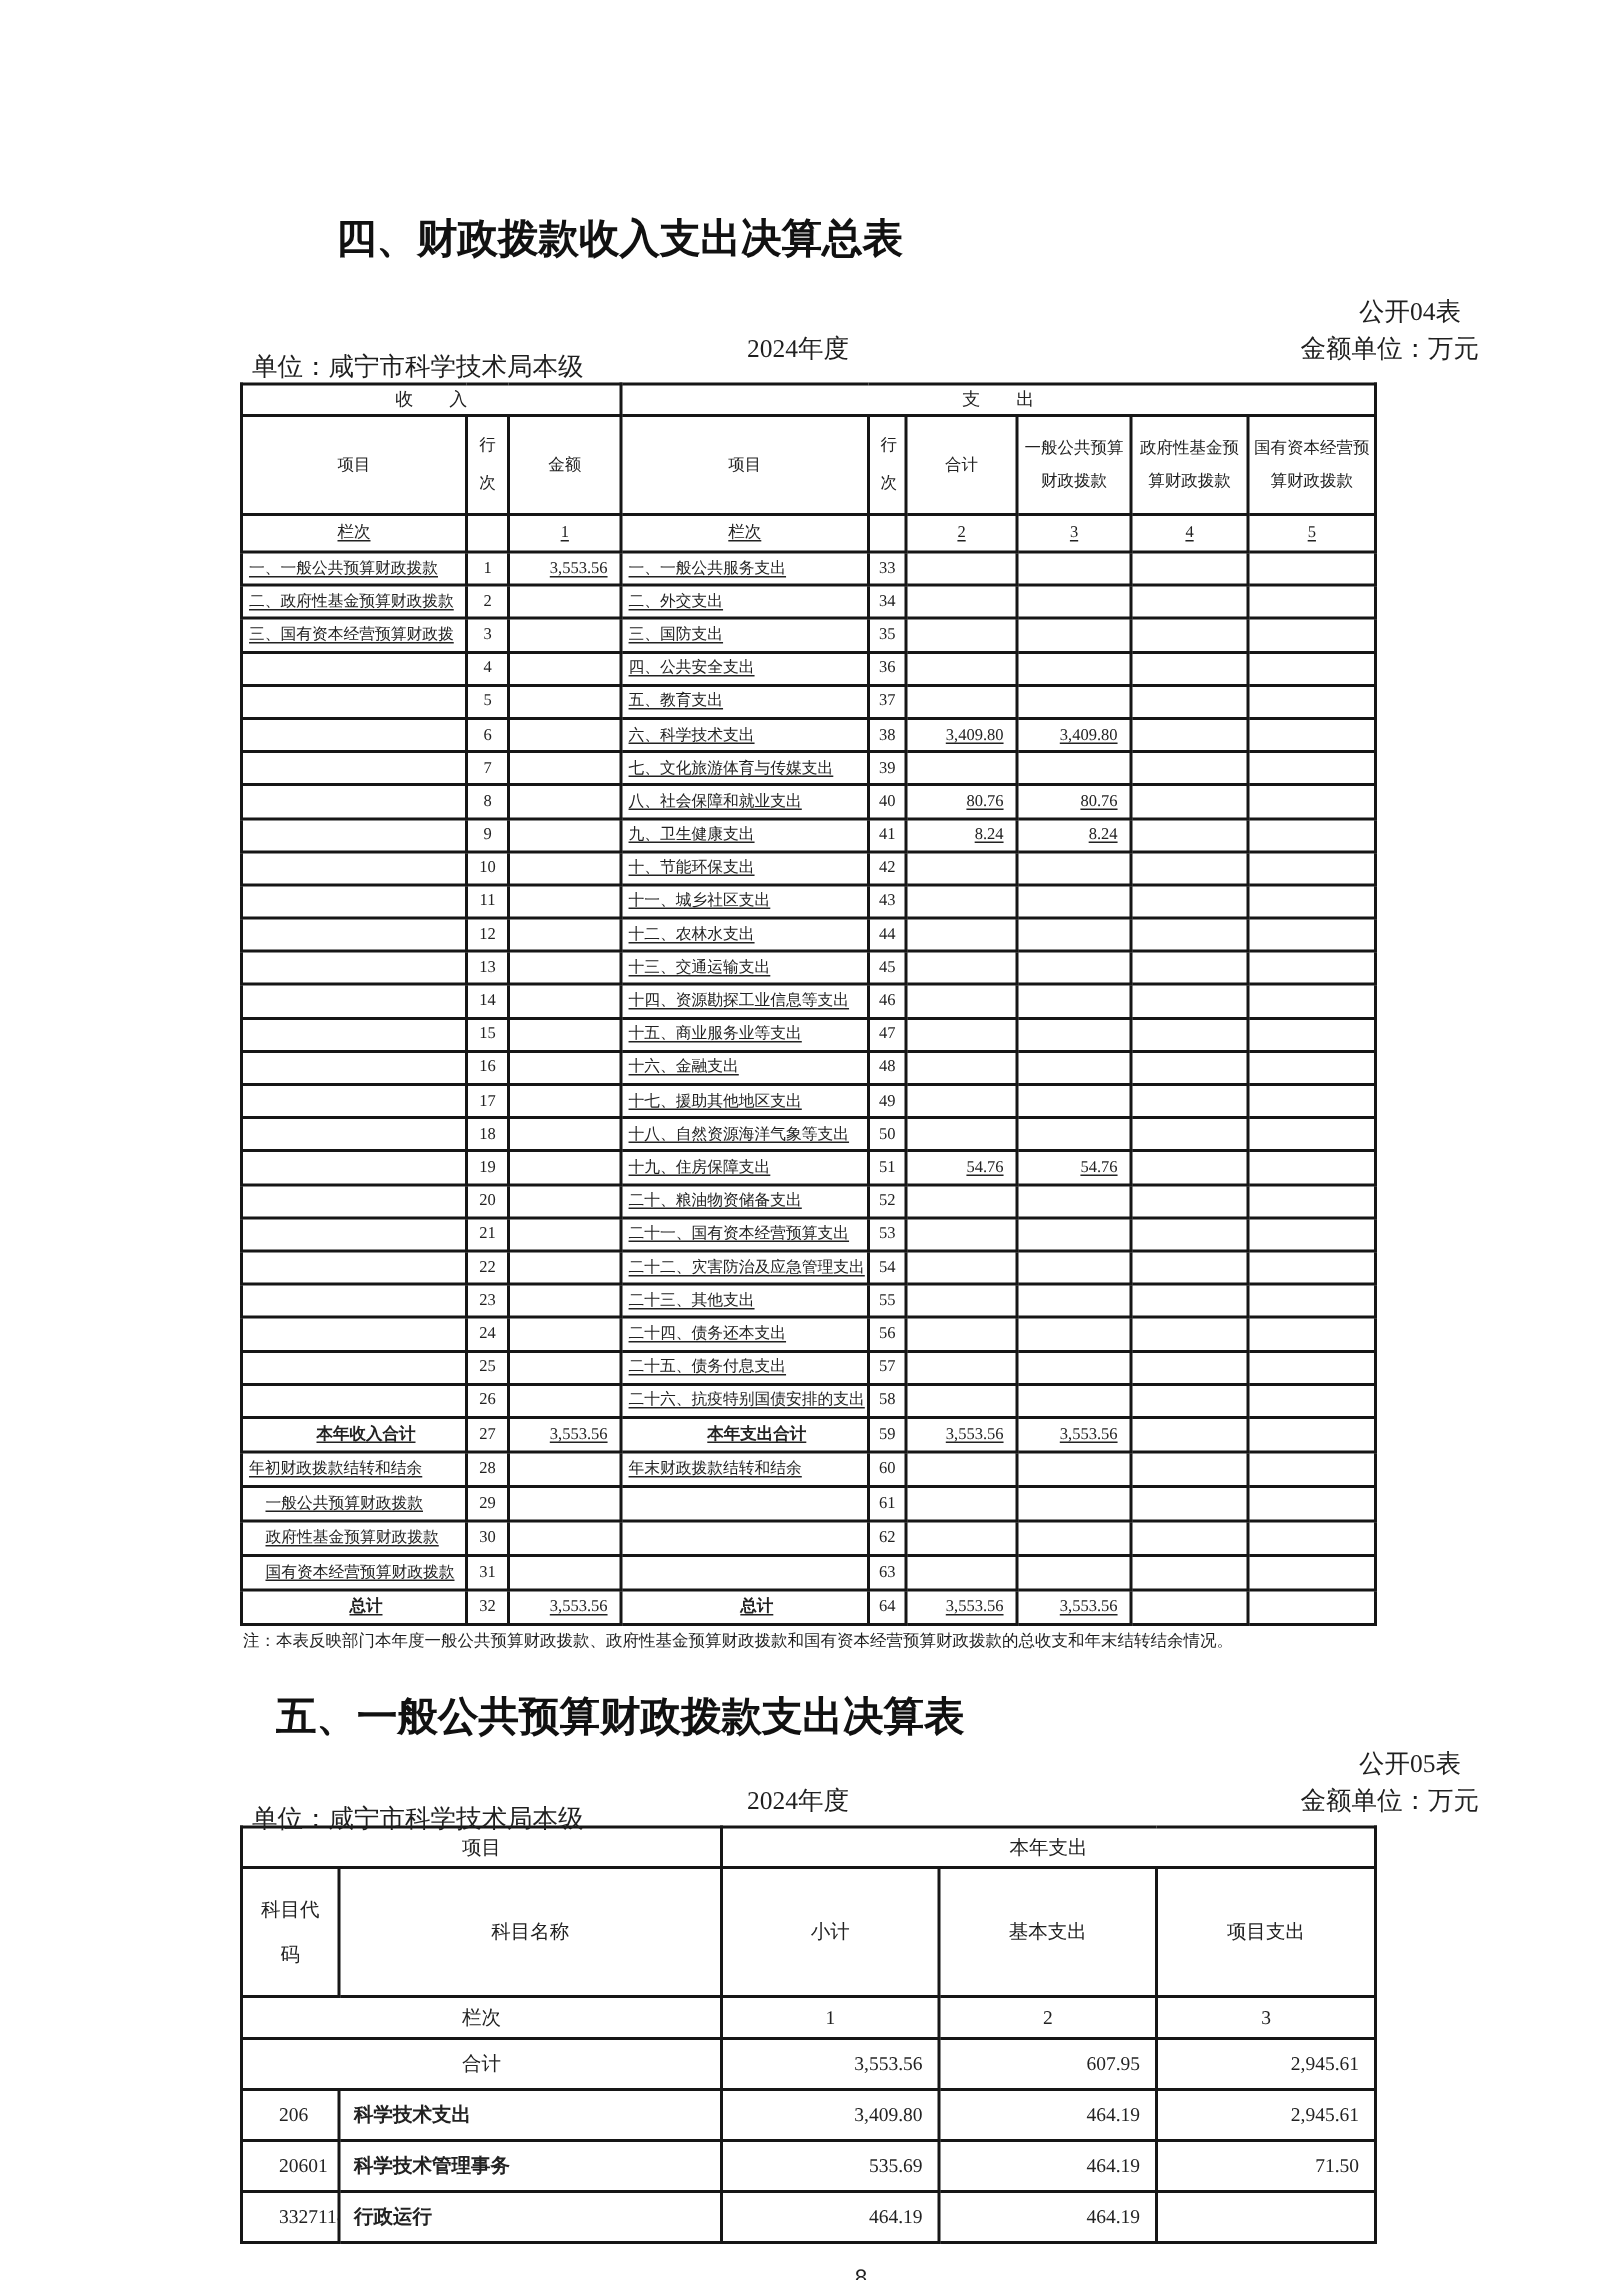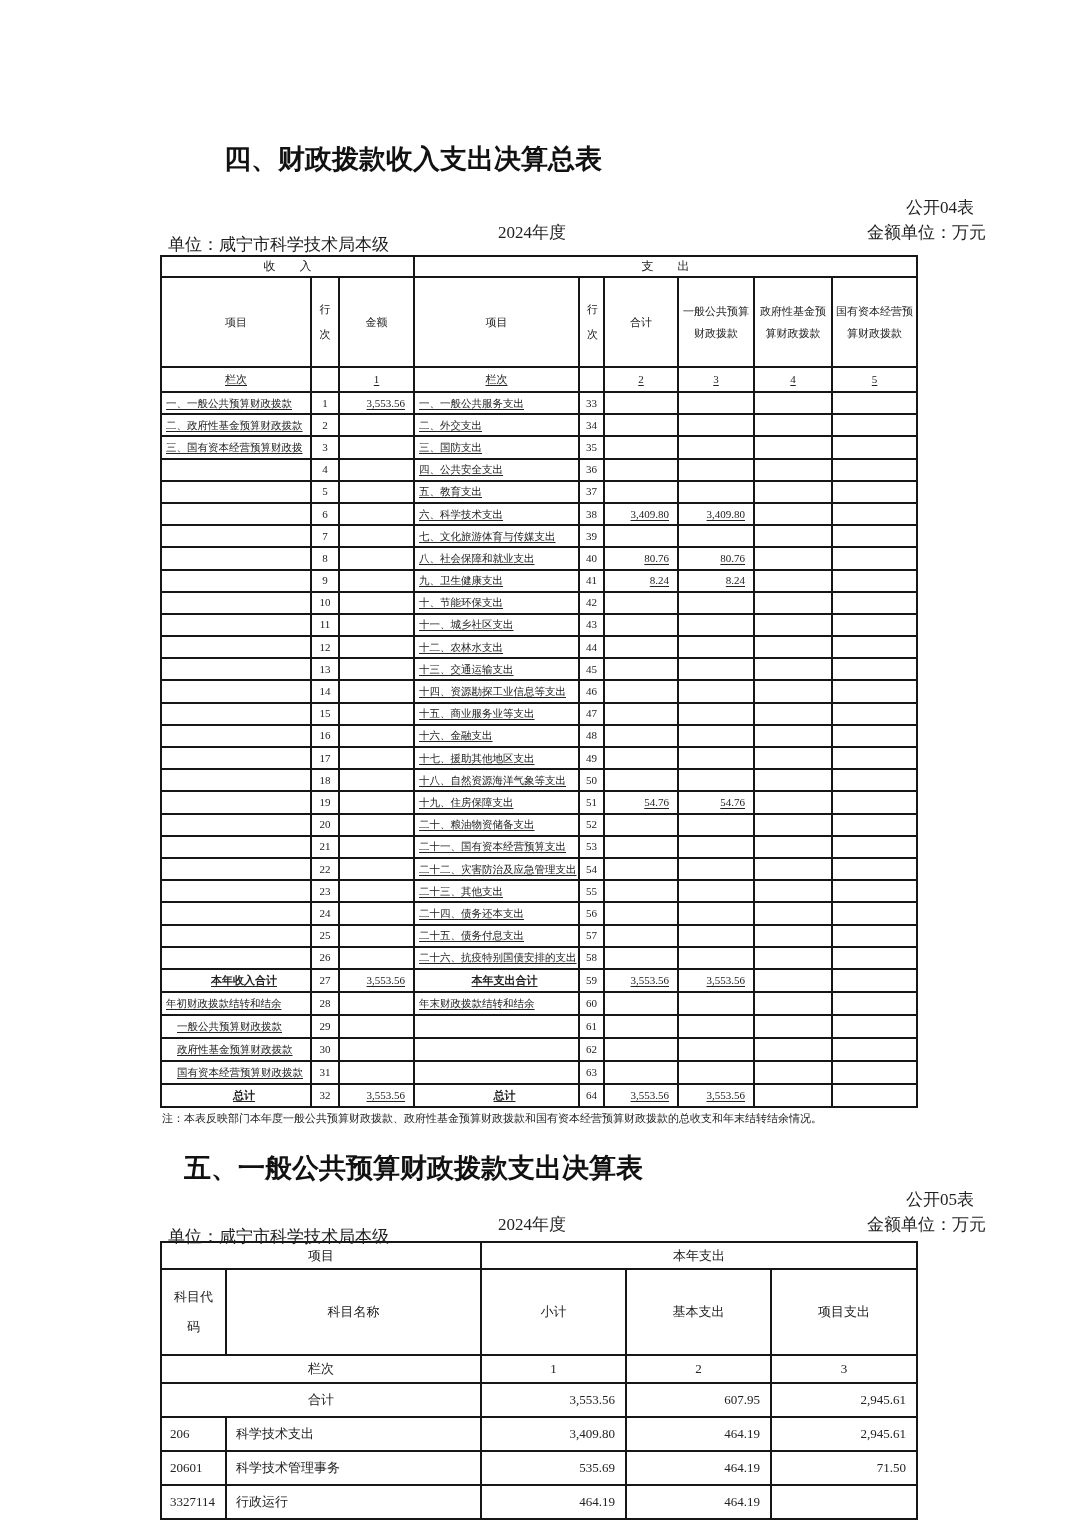--- a/index.html
+++ b/index.html
@@ -20,41 +20,41 @@
   .meta-unit{position:absolute;left:8px;top:12px;}
   .meta-year{position:absolute;left:338px;top:0;}
   .meta-amount-unit{position:absolute;right:2px;top:0;}
   table{border-collapse:collapse;table-layout:fixed;margin-top:11px;width:756px;}
   table,td{border:2px solid #161616;}
   td{padding:0;overflow:hidden;font-size:11px;line-height:13px;color:#222;vertical-align:middle;}
   
   .t4 td{white-space:nowrap;}
   .t4 .group-row td{height:19px;text-align:center;font-size:12px;}
   .t4 .colhead-row td{height:56px;text-align:center;white-space:normal;line-height:22px;}
-  .t4 .colhead-row td.c-no{word-break:break-all;line-height:25px;padding:16px 7px;border-radius:11px;}
+  .t4 .colhead-row td.c-no{word-break:break-all;line-height:25px;padding:4px 7px;border-radius:11px;}
   .t4 .lanci-row td{height:23px;text-align:center;}
   .t4 tbody.data td{height:20.2px;}
   .t4 tbody.foot td{height:21px;}
   .t4 .c-item{text-align:left;padding-left:4px;font-size:10.5px;}
   .t4 .c-no{text-align:center;}
   .t4 .c-amt{text-align:right;padding-right:8px;}
   .t4 .u{text-decoration:underline;text-underline-offset:2px;}
   .t4 tr.bold-row .c-item{font-weight:bold;text-align:center;padding-left:16px;font-size:11px;}
   .t4 tr.indent-row .c-item{padding-left:15px;}
   .note{font-size:11px;line-height:14px;margin-top:3px;padding-left:2px;}
   
   .t5{margin-top:5px;}
   .t5 td{font-size:13px;line-height:17px;}
   .t5 .group-row td{height:25px;text-align:center;}
   .t5 .subhead-row td{height:84px;text-align:center;white-space:normal;line-height:30px;padding:0 12px;}
   .t5 .lanci-row td{height:26px;text-align:center;}
   .t5 .total-row td{height:28px;}
   .t5 tbody.data td{height:32px;}
-  .t5 .c-code{text-align:left;padding-left:8px;}
-  .t5 .c-name{text-align:left;padding-left:9px;}
+  .t5 .c-code{text-align:left;padding-left:24px;}
+  .t5 .c-name{text-align:left;padding-left:9px;font-weight:bold;}
   .t5 .c-name-total{text-align:center;}
   .t5 .c-amt{text-align:right;padding-right:10px;}
   .page-number{
     text-align:center;font-size:15px;margin-top:14px;
     font-family:"Liberation Sans","DejaVu Sans",sans-serif;
   }
 </style>
 </head>
 <body>
 

